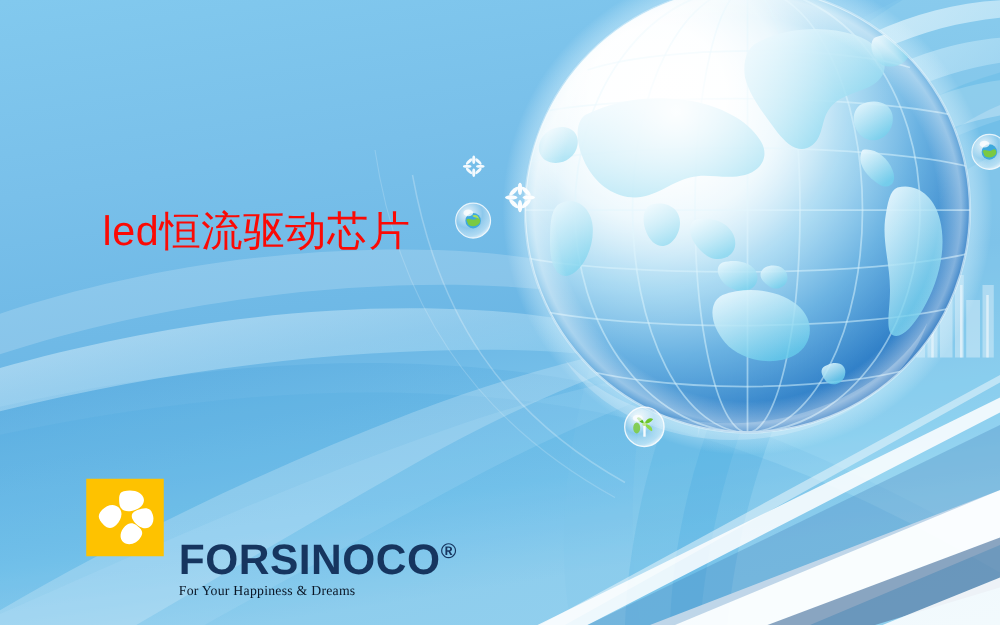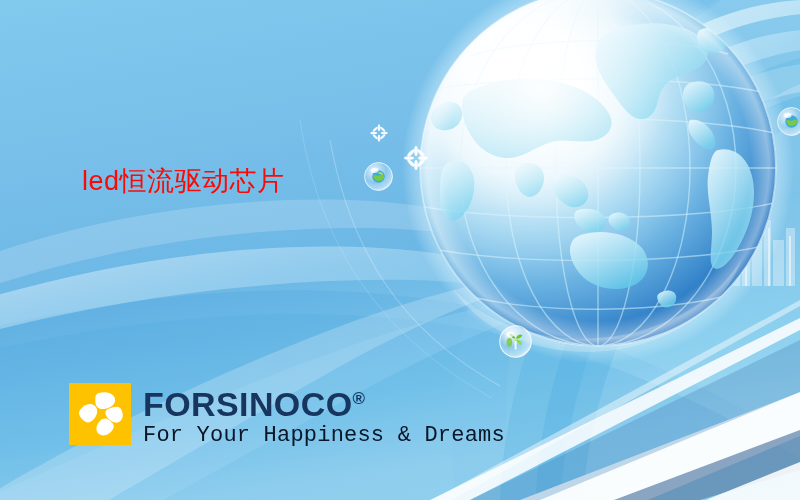--- a/index.html
+++ b/index.html
@@ -33,21 +33,21 @@
     left: 82px;
     top: 163px;
     width: 330px;
     color: #fb0a05;
     line-height: 1.34;
     z-index: 40;
   }
   .hl-line {
     display: block;
     white-space: nowrap;
-    font-size: 27px;
+    font-size: 33px;
     font-weight: 400;
     letter-spacing: 0.5px;
     font-family: "Liberation Serif", "DejaVu Serif", serif;
   }
   .hl-line-1 {
     font-family: "Liberation Sans", sans-serif;
   }
   .hl-cjk {
     font-family: "Liberation Serif", "DejaVu Serif", serif;
   }
@@ -69,42 +69,43 @@
     width: 62px;
     height: 62px;
     background: #fec200;
     flex: 0 0 auto;
     position: relative;
   }
   #logo-mark svg { display: block; width: 62px; height: 62px; }
   #logo-words {
     margin-left: 12px;
     padding-top: 4px;
+    margin-top: 44px;
   }
   #brand-name {
     font-size: 34px;
     font-weight: bold;
     color: #16355f;
     letter-spacing: 0.4px;
     line-height: 1;
     white-space: nowrap;
     font-family: "Liberation Sans", sans-serif;
   }
   #brand-name .reg {
     font-size: 17px;
     vertical-align: super;
     line-height: 1;
   }
   #brand-tagline {
     margin-top: 2px;
-    font-size: 22px;
+    font-size: 11px;
     color: #0a1626;
     letter-spacing: 0.2px;
     white-space: nowrap;
-    font-family: Liberation Mono, monospace;
+    font-family: Liberation Serif, serif;
   }
 
   
   .bubble {
     position: absolute;
     border-radius: 50%;
     z-index: 30;
     pointer-events: none;
   }
   .bubble svg { display: block; width: 100%; height: 100%; }

